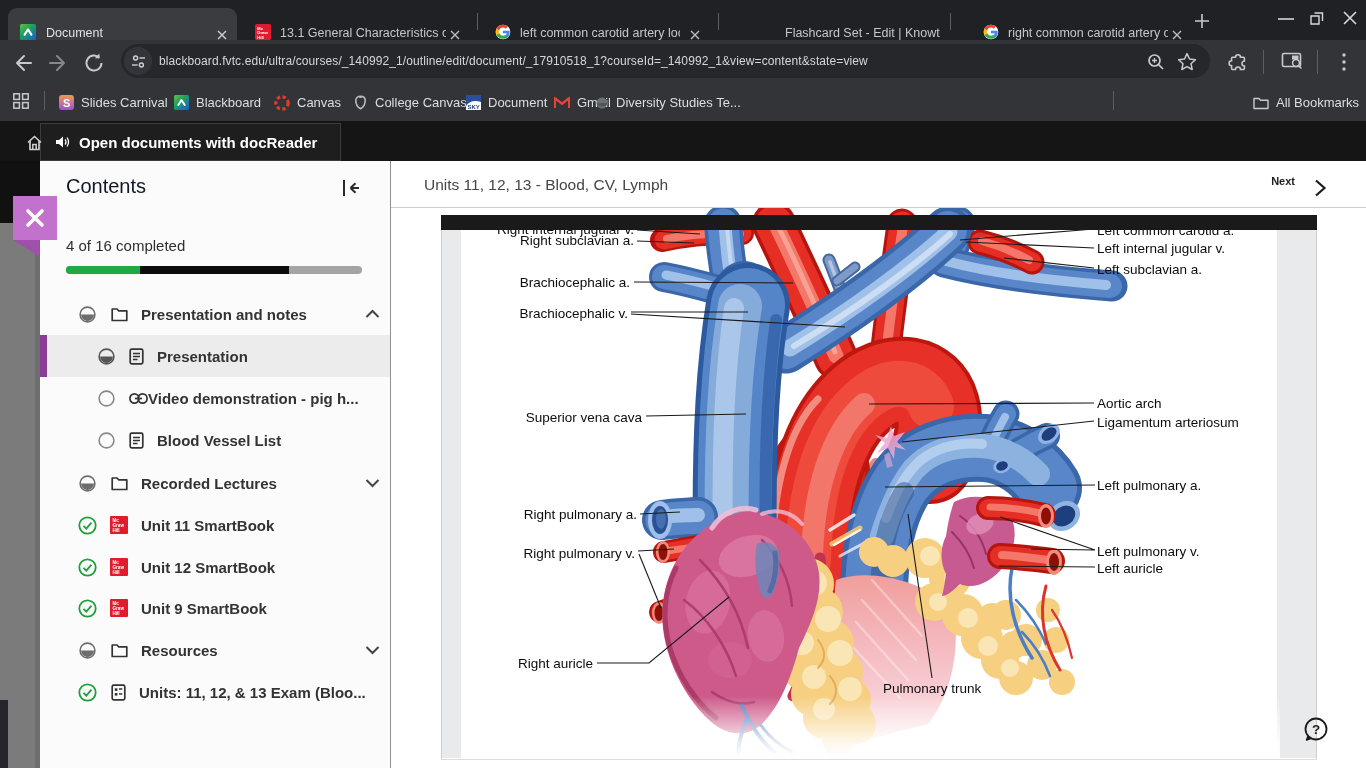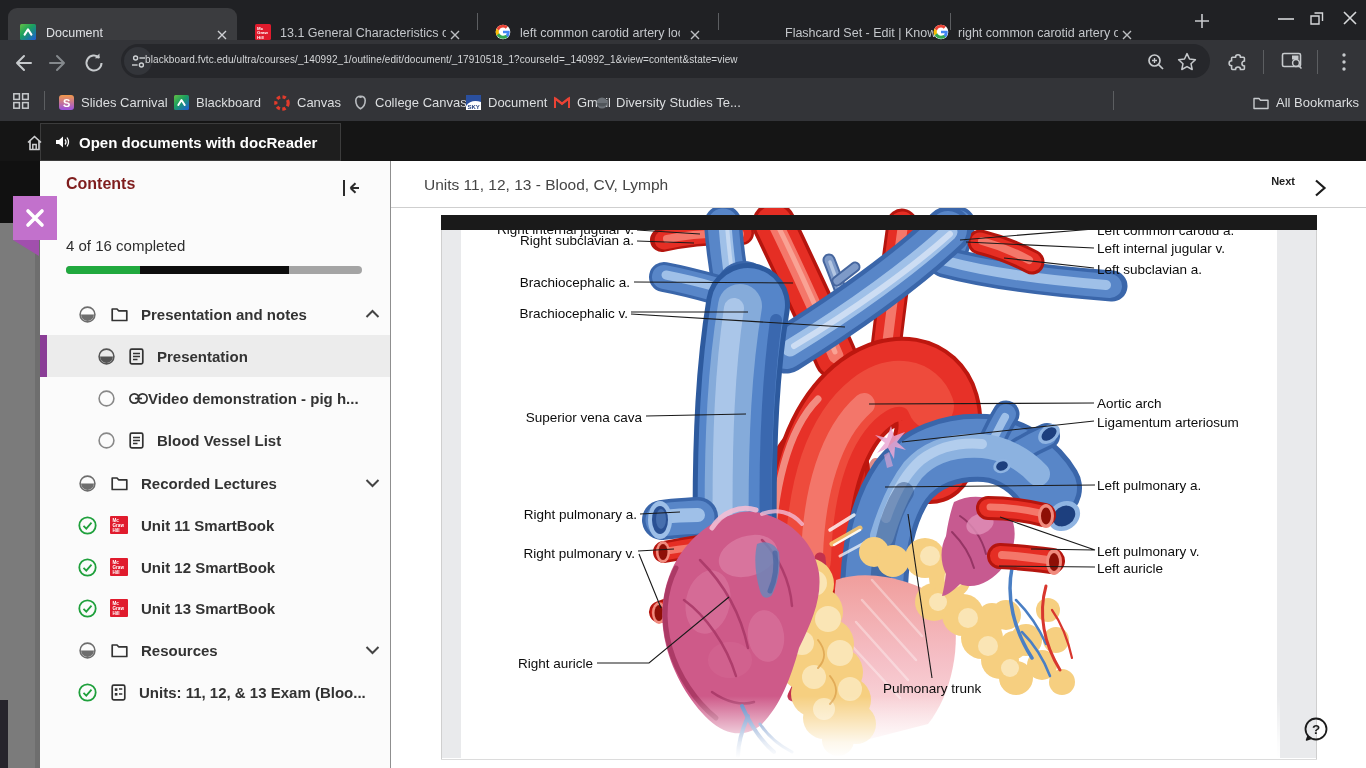--- a/index.html
+++ b/index.html
@@ -98,21 +98,21 @@
       <circle cx="10.7" cy="7.6" r="1" fill="#222"></circle>
     <path d="M6.4 11.2 Q8 12.6 9.6 11.2" stroke="#d85c5c" stroke-width="1.3" fill="none" stroke-linecap="round"></path>
     </svg>
   <div class="title" style="margin-left:9px; width:162px; flex:none; color:#c4c7cb">Flashcard Set - Edit | Knowt</div>
   <div style="flex:1"></div>
   <svg width="10" height="10" style="margin-right:9px">
       <path d="M1 1 L9 9 M9 1 L1 9" stroke="#bcbec1" stroke-width="1.4"></path>
     </svg>
 </div>
 <div class="tabsep" style="left:950px"></div>
-<div class="tab" style="left:925px; width:216px;">
+<div class="tab" style="left:975px; width:216px;">
   <svg width="16" height="16" viewBox="0 0 48 48" style="margin-left:8px">
     <circle cx="24" cy="24" r="22" fill="#fff"></circle>
     <path d="M44 24c0-1.6-.1-2.7-.4-4H24v8.1h11.3c-.5 2.8-2.2 5.2-4.7 6.8l7.3 5.6C42.2 36.6 44 30.9 44 24z" fill="#4285f4"></path>
     <path d="M24 44c5.9 0 10.9-1.9 14.5-5.3l-7.3-5.6c-2 1.4-4.5 2.1-7.2 2.1-5.6 0-10.3-3.8-12-8.9l-7.4 5.7C8.2 39.3 15.5 44 24 44z" fill="#34a853"></path>
     <path d="M12 26.3c-.4-1.4-.7-2.8-.7-4.3s.3-2.9.7-4.3l-7.4-5.7C3 15.1 2.2 18.4 2.2 22s.8 6.9 2.4 10z" fill="#fbbc04" transform="translate(0,2)"></path>
     <path d="M24 10.8c3.2 0 6 1.1 8.3 3.2l6.2-6.2C34.9 4.4 29.9 2.2 24 2.2 15.5 2.2 8.2 6.9 4.6 14l7.4 5.7c1.7-5.1 6.4-8.9 12-8.9z" fill="#ea4335"></path>
   </svg>
   <div class="title" style="margin-left:9px; width:160px; flex:none; color:#c4c7cb">right common carotid artery o</div>
   <div style="flex:1"></div>
   <svg width="10" height="10" style="margin-right:9px">
@@ -145,21 +145,21 @@
     <path d="M16.5 1.5 V6.2 H11.8 Z" fill="#c7cacd"></path>
   </svg>
 <div class="urlpill"></div>
 <div class="abs" style="left:124px; top:47px; width:28px; height:28px; border-radius:50%; background:#33353a"></div>
 <svg class="abs" style="left:131px; top:54px" width="15" height="15" viewBox="0 0 15 15">
   <circle cx="4.6" cy="4" r="2" fill="none" stroke="#cfd2d5" stroke-width="1.4"></circle>
     <path d="M8.4 4 H14" stroke="#cfd2d5" stroke-width="1.4"></path>
   <circle cx="10.4" cy="11" r="2" fill="none" stroke="#cfd2d5" stroke-width="1.4"></circle>
     <path d="M1 11 H6.6" stroke="#cfd2d5" stroke-width="1.4"></path>
 </svg>
-<div class="abs" style="left:145px; top:54px; font-size:10px; color:#d5d7d9; letter-spacing:0.1px">blackboard.fvtc.edu/ultra/courses/_140992_1/outline/edit/document/_17910518_1?courseId=_140992_1&amp;view=content&amp;state=view</div>
+<div class="abs" style="left:159px; top:54px; font-size:12px; color:#d5d7d9; letter-spacing:0.1px">blackboard.fvtc.edu/ultra/courses/_140992_1/outline/edit/document/_17910518_1?courseId=_140992_1&amp;view=content&amp;state=view</div>
 <svg class="abs" style="left:1146px; top:52px" width="20" height="20" viewBox="0 0 20 20">
     <circle cx="8.5" cy="8.5" r="5.5" fill="none" stroke="#c7cacd" stroke-width="1.7"></circle>
     <path d="M12.6 12.6 L17 17" stroke="#c7cacd" stroke-width="1.7"></path>
     <path d="M6 8.5 H11 M8.5 6 V11" stroke="#c7cacd" stroke-width="1.3"></path>
   </svg>
 <svg class="abs" style="left:1176px; top:51px" width="22" height="22" viewBox="0 0 22 22">
     <path d="M11 2.6 L13.5 8 L19.4 8.7 L15 12.7 L16.2 18.5 L11 15.6 L5.8 18.5 L7 12.7 L2.6 8.7 L8.5 8 Z" fill="none" stroke="#c7cacd" stroke-width="1.5" stroke-linejoin="round"></path>
   </svg>
 <svg class="abs" style="left:1227px; top:51px" width="22" height="22" viewBox="0 0 24 24">
     <path d="M9.3 6.8 a2.7 2.7 0 0 1 5.4 0 H18 a1 1 0 0 1 1 1 V11 a2.7 2.7 0 0 0 0 5.4 v2.8 a1 1 0 0 1 -1 1 h-3.3 a2.7 2.7 0 0 0 -5.4 0 H6 a1 1 0 0 1 -1 -1 V16 a2.7 2.7 0 0 1 0 -5.4 V7.8 a1 1 0 0 1 1 -1 Z" fill="none" stroke="#c7cacd" stroke-width="1.7"></path>
@@ -268,21 +268,21 @@
 <div id="badge">
   <svg width="44" height="44">
       <path d="M15 15 L29 29 M29 15 L15 29" stroke="#fff" stroke-width="3.6" stroke-linecap="round"></path>
     </svg>
 </div>
 <svg class="abs" style="left:13px; top:240px; z-index:30" width="26" height="17">
     <path d="M0,0 H26 V16 Z" fill="#a14fad"></path>
   </svg>
 
 <div id="panel">
-  <div style="position:absolute; left:26px; top:14px; font-size:16px; font-weight:bold; color:#7f1d1d">Contents</div>
+  <div style="position:absolute; left:26px; top:14px; font-size:20px; font-weight:normal; color:#0f172a">Contents</div>
   <svg class="abs" style="left:301px; top:17px" width="20" height="20" viewBox="0 0 20 20">
       <path d="M3 2 V18" stroke="#2b2b2b" stroke-width="2"></path>
       <path d="M9.5 10 H18 M9.5 10 L14.5 5.2 M9.5 10 L14.5 14.8" stroke="#2b2b2b" stroke-width="2" fill="none"></path>
     </svg>
   <div style="position:absolute; left:26px; top:76px; font-size:15px; color:#2e2e2e">4 of 16 completed</div>
   <div style="position:absolute; left:26px; top:105px; width:296px; height:8px; border-radius:4px; background:#a4a4a4; overflow:hidden">
     <div style="position:absolute; left:0; top:0; width:74px; height:8px; background:#20a93e"></div>
     <div style="position:absolute; left:74px; top:0; width:149px; height:8px; background:#0d0d0d"></div>
   </div>
 
@@ -380,21 +380,21 @@
     <svg style="margin-left:38px" width="19" height="19" viewBox="0 0 19 19">
         <circle cx="9.5" cy="9.5" r="8.2" fill="none" stroke="#1fa03c" stroke-width="1.8"></circle>
         <path d="M5.5 9.8 L8.3 12.6 L13.5 6.6" fill="none" stroke="#1fa03c" stroke-width="1.8"></path>
       </svg>
     <svg style="margin-left:13px" width="18" height="18">
         <rect width="18" height="18" rx="1" fill="#e01b2d"></rect>
         <text x="2.5" y="6" font-size="4.6" fill="#fff" font-weight="bold">Mc</text>
         <text x="2.5" y="11" font-size="4.6" fill="#fff" font-weight="bold">Graw</text>
         <text x="2.5" y="16" font-size="4.6" fill="#fff" font-weight="bold">Hill</text>
       </svg>
-    <div class="txt" style="margin-left:13px">Unit 13 SmartBook</div>
+    <div class="txt" style="margin-left:13px">Unit 9 SmartBook</div>
   </div>
 
   <div class="row" style="top:468px">
     <svg style="margin-left:39px" width="17" height="17" viewBox="0 0 17 17">
         <circle cx="8.5" cy="8.5" r="7.4" fill="none" stroke="#6d6d6d" stroke-width="1.6"></circle>
         <path d="M2 8.5 a6.5 6.5 0 0 0 13 0 Z" fill="#6d6d6d"></path>
       </svg>
     <svg style="margin-left:15px" width="17" height="15" viewBox="0 0 17 15">
         <path d="M1.2 2 H6 L7.6 3.8 H15.8 V13.5 H1.2 Z" fill="none" stroke="#333" stroke-width="1.7" stroke-linejoin="round"></path>
       </svg>

